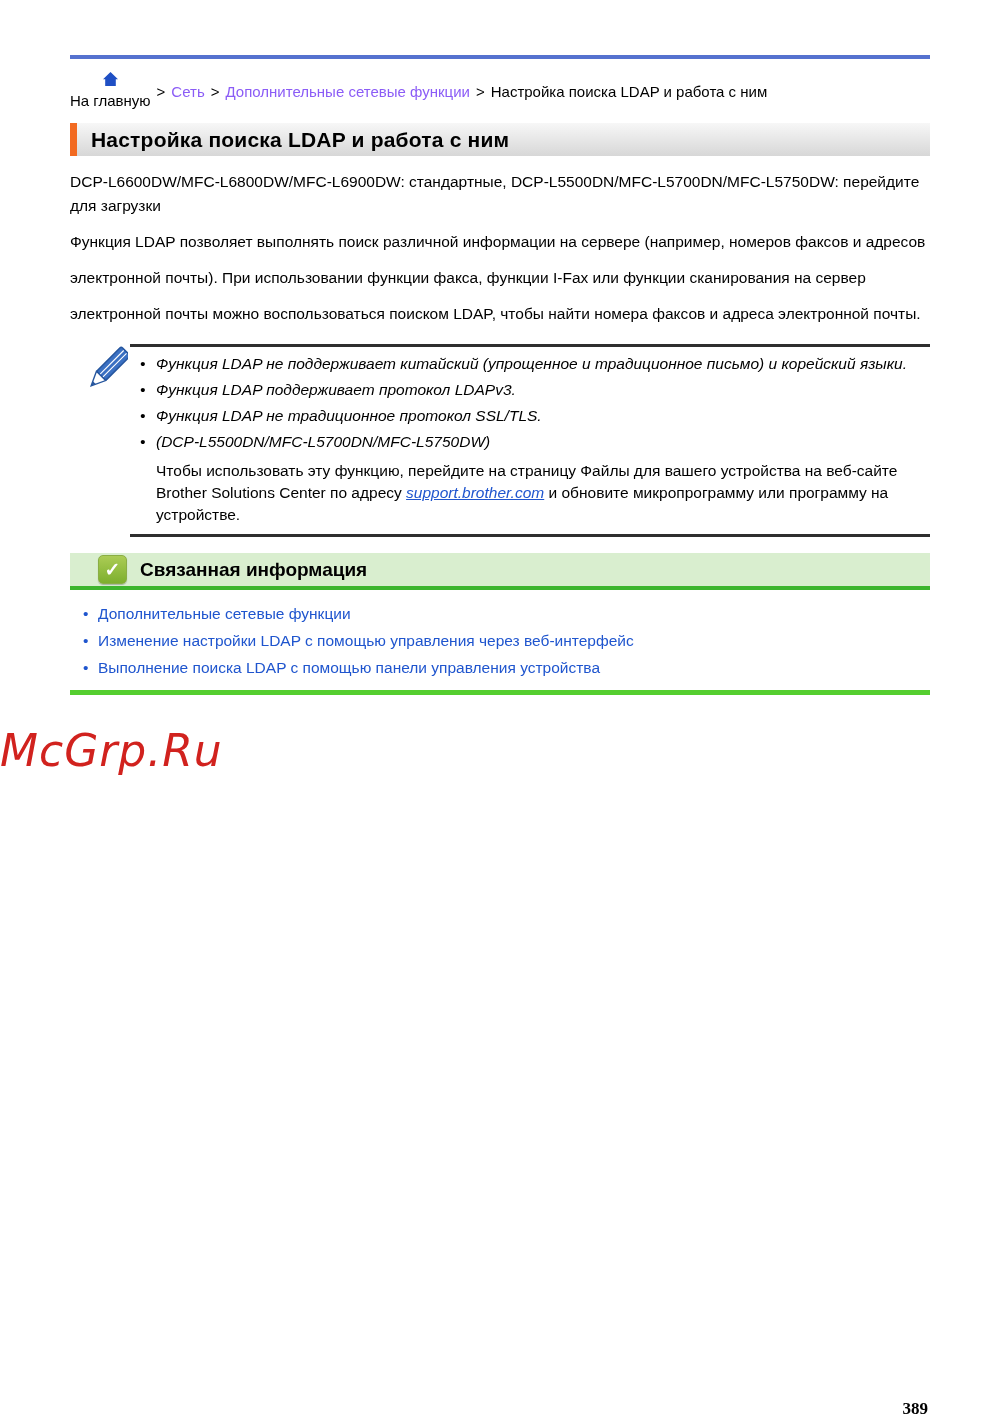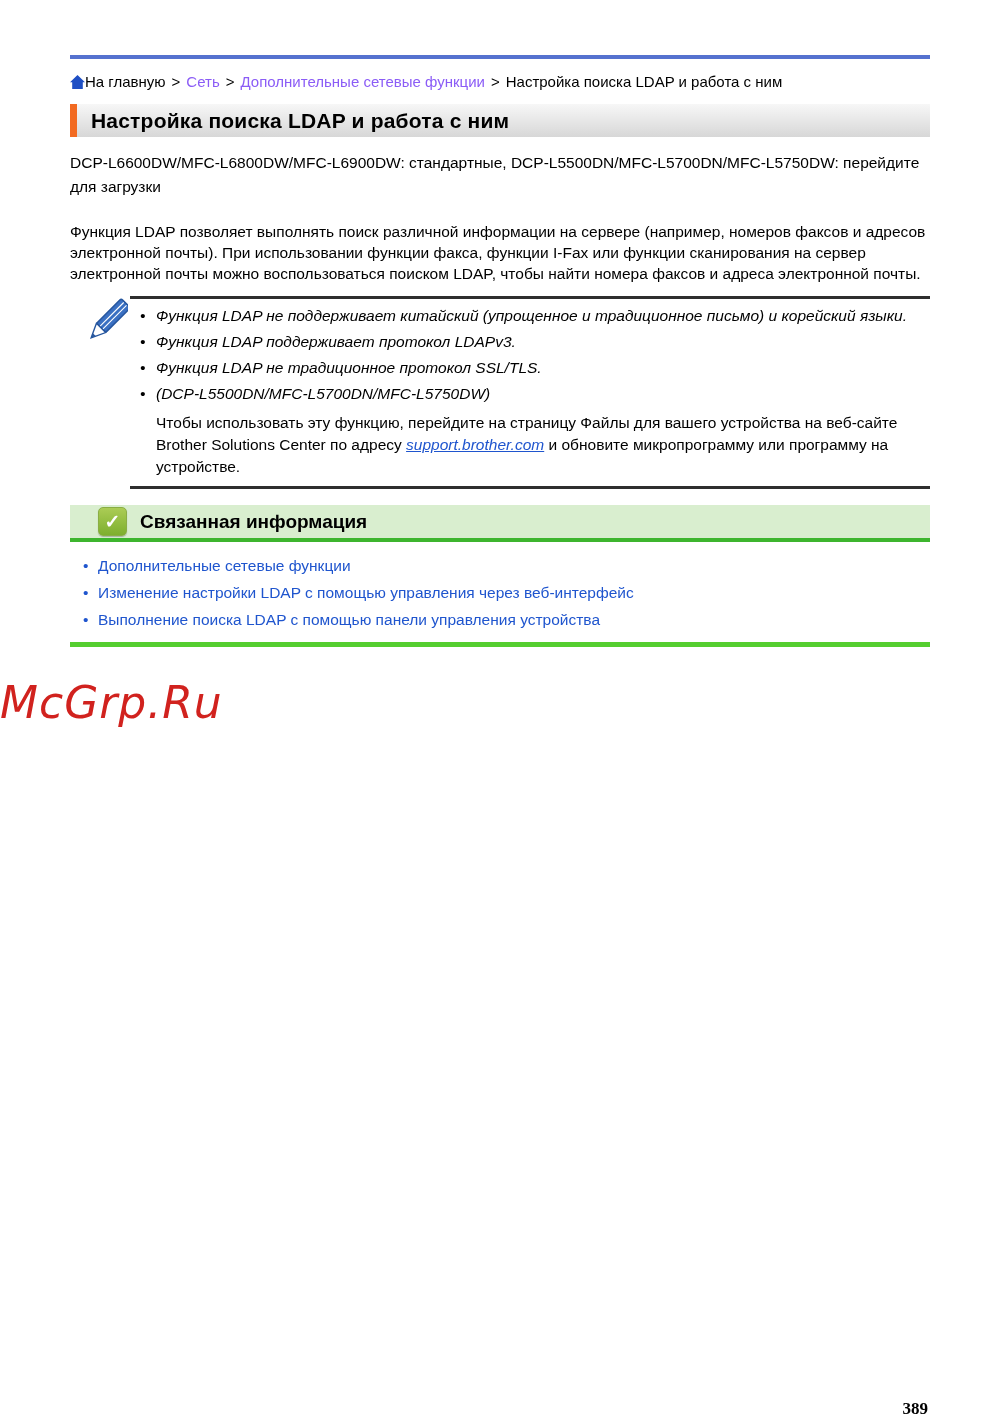--- a/index.html
+++ b/index.html
@@ -16,39 +16,39 @@
   
   .top-rule { margin:55px 70px 0 70px; height:4px; background:#5572cf; }
 
   
   .breadcrumb {
     margin:13px 70px 0 70px;
     font-size:15px; line-height:19px;
     display:flex; align-items:center; gap:6px;
     white-space:nowrap;
   }
-  .bc-home { display:inline-flex; align-items:center; color:#000; text-decoration:none; cursor:pointer; }
+  .bc-home { display:inline-flex; align-items:center; gap:5px; color:#000; text-decoration:none; cursor:pointer;flex-direction:column; }
   .home-icon { display:inline-flex; align-items:center; }
   .bc-link { color:#8b5cf6; text-decoration:none; cursor:pointer; }
   .bc-sep { color:#000; }
   .bc-current { color:#000; }
 
   
   .title-bar {
     margin:13px 70px 0 70px; height:33px;
     background:linear-gradient(#f7f7f7, #d7d7d7);
     border-left:7px solid #f26a21;
     display:flex; align-items:center;
     padding-left:14px; box-sizing:border-box;
   }
   .title-bar h1 { font-size:21px; font-weight:bold; margin:0; letter-spacing:0.2px; }
 
   
   .models { margin:14px 70px 0 70px; font-size:15.5px; line-height:24px; }
-  .desc   { margin:22px 70px 0 70px;  font-size:15.5px; line-height:21px; }
+  .desc   { margin:6px 70px 0 70px;  font-size:15.5px; line-height:36px; }
 
   
   .note { margin:12px 70px 0 70px; display:flex; }
   .note-icon-col { flex:0 0 60px; width:60px; }
   .pencil-icon { display:block; margin:2px 0 0 14px; }
   .note-body {
     flex:1;
     border-top:3px solid #2e2e2e;
     border-bottom:3px solid #2e2e2e;
     padding:6px 0 8px 0;

